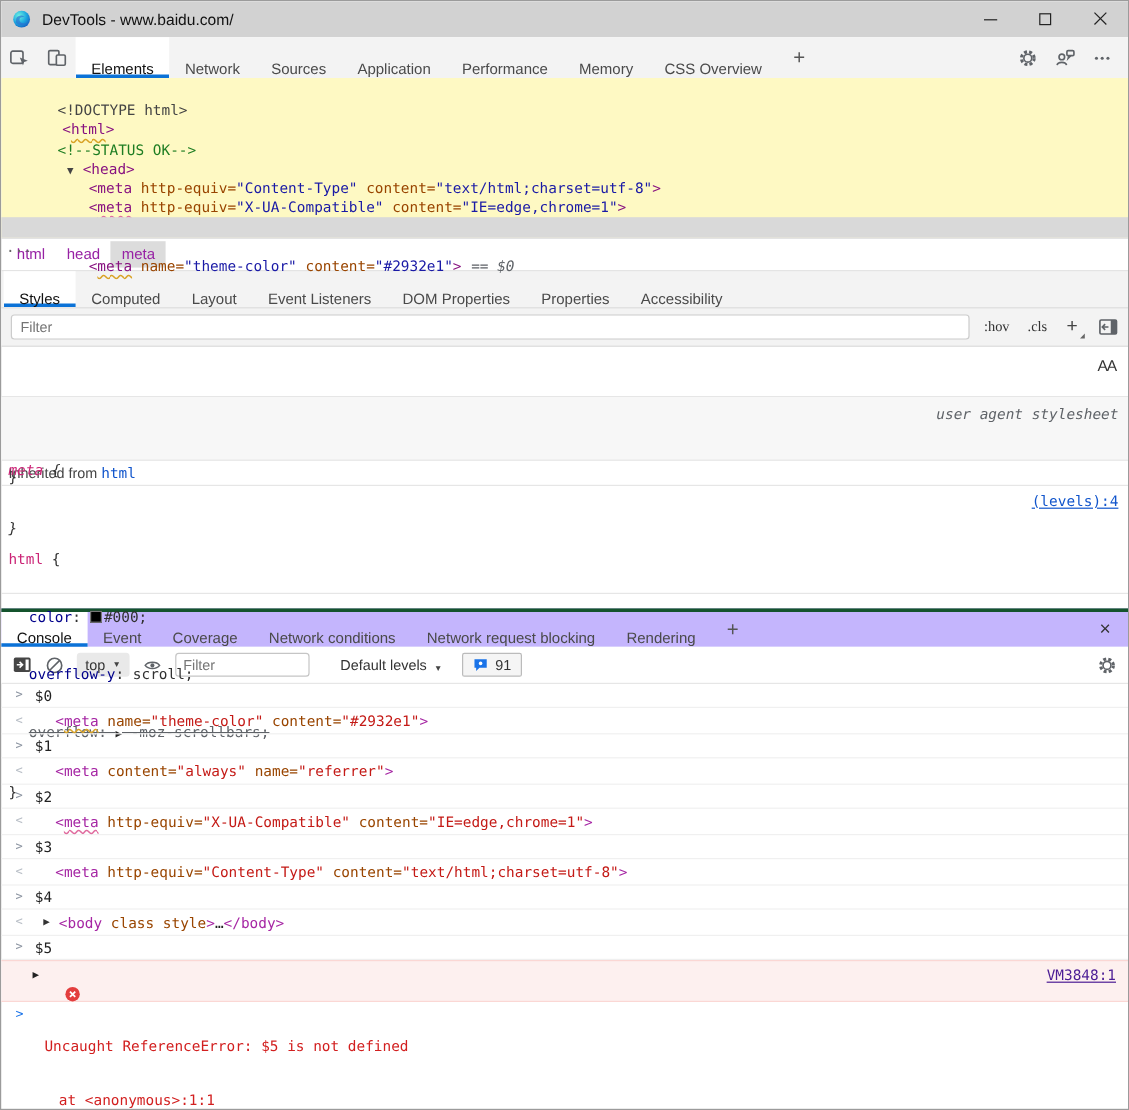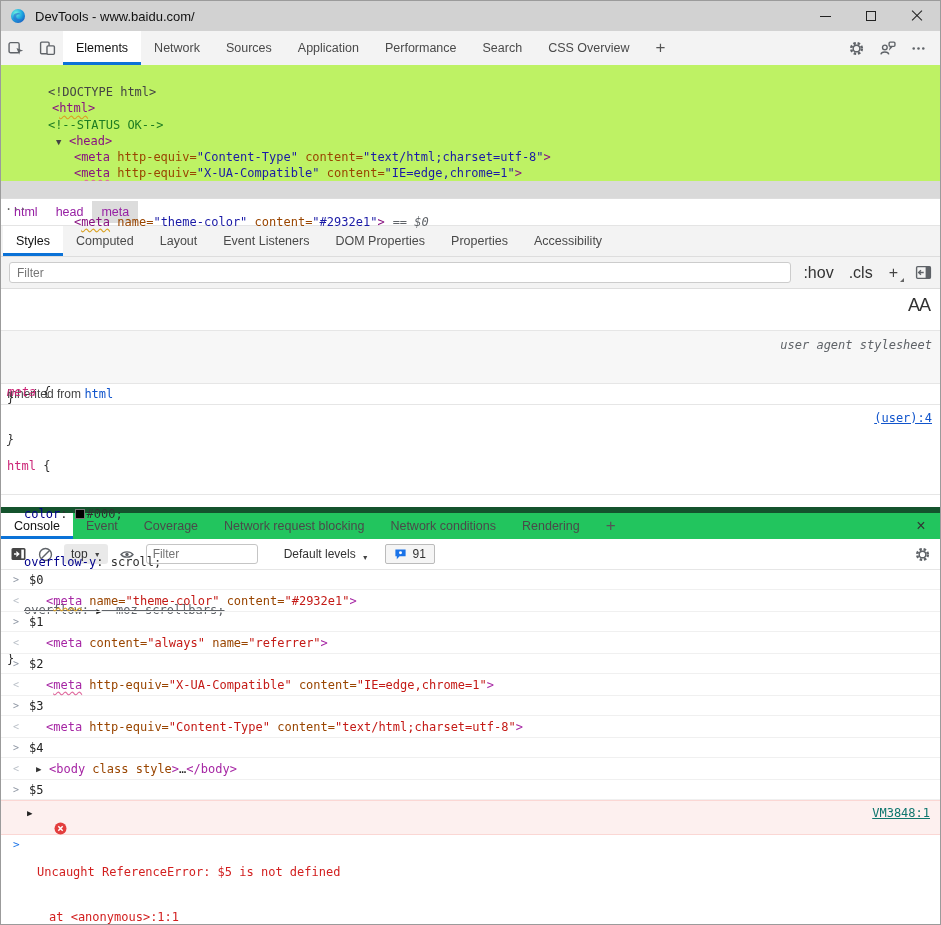--- a/index.html
+++ b/index.html
@@ -17,28 +17,28 @@
   .g-close { position:relative; width:12px; height:12px; }
   .g-close::before,.g-close::after { content:""; position:absolute; left:-1px; top:5px;
       width:14px; height:1px; background:#222; }
   .g-close::before { transform:rotate(45deg); }
   .g-close::after  { transform:rotate(-45deg); }
 
   
   .tabbar { height:34px; background:#f3f3f3; display:flex; align-items:stretch;
             font-size:12.5px; color:#4a4a4a; }
   .tool-ic { width:31px; display:flex; align-items:center; justify-content:center; }
-  .tab { padding:0 13px; display:flex; align-items:center; white-space:nowrap; }
+  .tab { padding:0 13px; display:flex; align-items:flex-end; white-space:nowrap; }
   .tab.active { background:#fff; color:#111; box-shadow:inset 0 -3px 0 #0b72d7; }
   .plus-tab { padding:0 13px; font-size:17px; color:#555; display:flex; align-items:center; }
   .right-icons { margin-left:auto; display:flex; align-items:center; padding-right:6px; }
 
   
   .tree { height:133px; font-family:"DejaVu Sans Mono",monospace; font-size:12px;
-          padding-top:3px; background:#bef264; }
+          padding-top:3px; background:#fef9c3; }
   .trow { height:16.2px; line-height:16.2px; white-space:pre; position:relative; }
   .trow.selected { background:#d9d9d9; }
   .gutter { position:absolute; left:4px; color:#666; }
   .tg { color:#881280; } .at { color:#994500; } .av { color:#1a1aa6; }
   .cm { color:#1e7d22; } .dt { color:#444; }
   .hint { color:#5f6368; font-style:italic; margin-left:8px; }
   .wavy-o { text-decoration:underline wavy #d9a326; text-underline-offset:2px; }
   .wavy-p { text-decoration:underline wavy #e06c9f; text-underline-offset:2px; }
   .tree-arrow { display:inline-block; width:13px; font-size:9px; color:#444; }
 
@@ -49,21 +49,21 @@
   .crumb.sel { background:#dcdcdc; }
 
   
   .styles-tabs { height:31px; background:#f3f3f3; border-top:1px solid #e4e4e4;
                  display:flex; align-items:stretch; font-size:12.5px; color:#4a4a4a; padding-left:2px; }
   .filterbar { height:33px; background:#f3f3f3; border-top:1px solid #ddd; border-bottom:1px solid #ddd;
                display:flex; align-items:center; padding:0 8px; gap:9px; }
   .filter-input { flex:1; height:21px; border:1px solid #ccc; border-radius:3px; padding:0 7px;
                   font-size:12px; color:#333; background:#fff; outline:none;
                   font-family:"Liberation Sans",sans-serif; }
-  .txt-btn { font-family:Liberation Sans, sans-serif; font-size:16px; color:#333; padding:2px 3px; }
+  .txt-btn { font-family:Liberation Serif, serif; font-size:12px; color:#333; padding:2px 3px; }
   .plus-btn { font-size:16px; color:#444; position:relative; padding:0 8px 0 4px;
               font-family:"Liberation Sans",sans-serif; }
   .plus-btn::after { content:""; position:absolute; right:2px; bottom:0;
               border-left:4px solid transparent; border-bottom:4px solid #666; }
 
   
   .styles-pane { font-family:"DejaVu Sans Mono",monospace; font-size:12px; color:#303030; }
   .rule { padding:5px 6px; line-height:16px; position:relative; border-bottom:1px solid #e6e6e6;
           white-space:pre; }
   .rule.es { height:42px; }
@@ -75,26 +75,26 @@
   .prop { color:#00008b; } .pv { color:#303030; }
   .prop-line { padding-left:17px; }
   .swatch { display:inline-block; width:10px; height:10px; background:#000; border:1px solid #777;
             vertical-align:-1px; margin-right:2px; }
   .strike { text-decoration:line-through; color:#5f6368; }
   .strike .prop,.strike .pv { color:#5f6368; }
   .tri { display:inline-block; font-size:9px; color:#222; }
   .inh { height:21px; padding:3px 6px; font-size:12px; color:#444; border-bottom:1px solid #e6e6e6;
          font-family:"Liberation Sans",sans-serif; }
   .inh-link { font-family:"DejaVu Sans Mono",monospace; color:#1155cc; }
-  .font-ed { position:absolute; right:10px; top:8px; color:#333; font-size:18px;
+  .font-ed { position:absolute; right:10px; top:8px; color:#333; font-size:13px;
              font-family:"Liberation Sans",sans-serif; letter-spacing:-1px; }
   .pane-fill { height:12px; }
 
   
-  .console-tabs { height:32px; border-top:6px solid #14532d; background:#22c55e; display:flex;
+  .console-tabs { height:32px; border-top:3px solid #14532d; background:#c4b5fd; display:flex;
                   align-items:stretch; font-size:12.5px; color:#4a4a4a; }
   .drawer-close { margin-left:auto; width:38px; display:flex; align-items:center; justify-content:center;
                   font-size:16px; color:#333; }
   .console-toolbar { height:31px; background:#fff; border-bottom:1px solid #e6e6e6; display:flex;
                      align-items:center; gap:10px; padding:0 9px; font-size:12px; color:#333; }
   .chip { background:#e9e9e9; border-radius:3px; padding:3px 7px; display:flex; align-items:center; gap:6px; }
   .caret { font-size:7px; color:#444; }
   .console-filter { width:112px; height:20px; border:1px solid #c5c5c5; border-radius:3px; padding:0 6px;
                     font-size:12px; outline:none; font-family:"Liberation Sans",sans-serif; }
   .levels { display:flex; align-items:flex-end; gap:6px; margin-left:16px; }
@@ -113,21 +113,21 @@
   .ctg { color:#a626a4; } .cat { color:#994500; } .cav { color:#c41a16; }
   .body-arrow { position:absolute; left:35px; font-size:9px; color:#333; }
   .crow.outbody { padding-left:48px; }
 
   .err-row { background:#fdf0ef; border-top:1px solid #fbd7d4; border-bottom:1px solid #fbd7d4;
              padding:4px 8px 4px 36px; position:relative; color:#d21f1f; line-height:15px; height:35px;
              white-space:pre; }
   .err-line2 { padding-left:12px; }
   .err-ic { position:absolute; left:10px; top:6px; }
   .err-arrow { position:absolute; left:26px; top:5px; color:#222; font-size:9px; }
-  .err-link { position:absolute; right:10px; top:5px; color:#0f766e; text-decoration:underline; }
+  .err-link { position:absolute; right:10px; top:5px; color:#4c1d95; text-decoration:underline; }
   .prompt-row { height:20px; position:relative; }
   .prompt-chev { position:absolute; left:12px; top:3px; color:#1a73e8; font-size:11px; }
 
   svg .st { stroke:#5f6368; stroke-width:1.3; fill:none; }
 </style>
 </head>
 <body>
 
 <div class="titlebar">
   <span style="display:flex;">
@@ -179,21 +179,21 @@
   <div class="tab">
       <span>Sources</span>
     </div>
   <div class="tab">
       <span>Application</span>
     </div>
   <div class="tab">
       <span>Performance</span>
     </div>
   <div class="tab">
-      <span>Search</span>
+      <span>Memory</span>
     </div>
   <div class="tab">
       <span>CSS Overview</span>
     </div>
   <span class="plus-tab">+</span>
   <div class="right-icons">
     <span class="tool-ic">
       <svg width="17" height="17" viewBox="0 0 16 16">
           <circle cx="8" cy="8" r="5" fill="none" stroke="#5f6368" stroke-width="2.4" stroke-dasharray="2.3 1.7"></circle>
           <circle class="st" cx="8" cy="8" r="3.1"></circle>
@@ -297,45 +297,45 @@
   </div>
   <div class="rule ua">
     <span class="origin">user agent stylesheet</span>
     <div><span class="sel-tok">meta</span><span> {</span></div>
     <div><span>}</span></div>
   </div>
   <div class="inh">
     <span>Inherited from </span><span class="inh-link">html</span>
   </div>
   <div class="rule hr">
-    <span class="src-link">(user):4</span>
+    <span class="src-link">(levels):4</span>
     <div><span class="sel-tok">html</span><span> {</span></div>
     <div class="prop-line"><span class="prop">color</span><span>: </span><span class="swatch"></span><span class="pv">#000;</span></div>
     <div class="prop-line"><span class="prop">overflow-y</span><span>: </span><span class="pv">scroll;</span></div>
     <div class="prop-line"><span class="strike"><span class="prop">overflow: </span><span class="tri">▶</span><span class="pv"> -moz-scrollbars;</span></span></div>
     <div><span>}</span></div>
   </div>
   <div class="pane-fill"></div>
 </div>
 
 <div class="console-tabs">
   <div class="tab active">
       <span>Console</span>
     </div>
   <div class="tab">
       <span>Event</span>
     </div>
   <div class="tab">
       <span>Coverage</span>
     </div>
   <div class="tab">
+      <span>Network conditions</span>
+    </div>
+  <div class="tab">
       <span>Network request blocking</span>
-    </div>
-  <div class="tab">
-      <span>Network conditions</span>
     </div>
   <div class="tab">
       <span>Rendering</span>
     </div>
   <span class="plus-tab">+</span>
   <span class="drawer-close">×</span>
 </div>
 
 <div class="console-toolbar">
   <span style="display:flex;">

